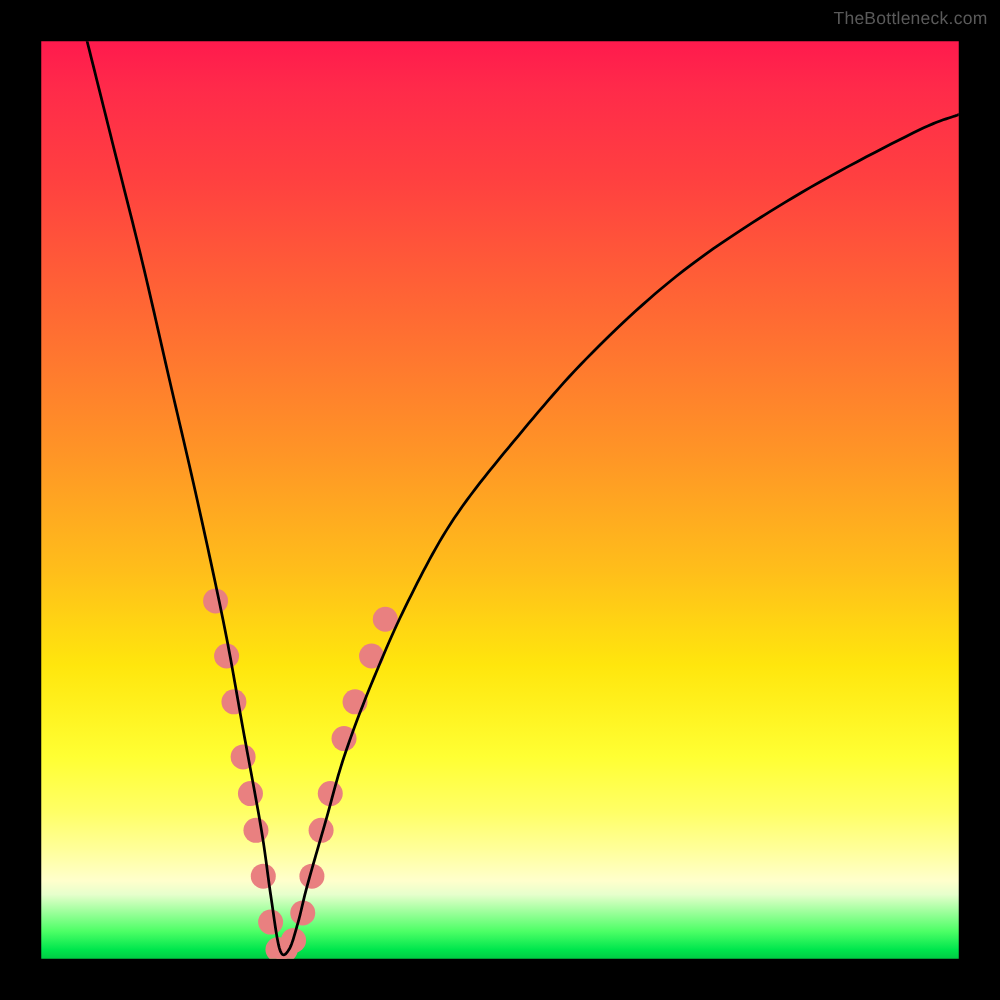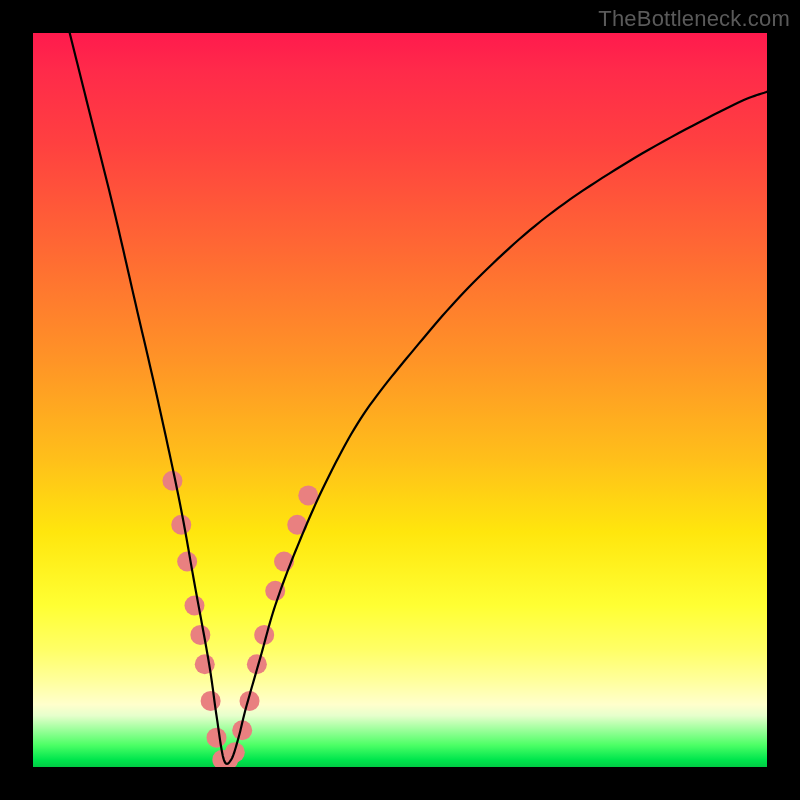--- a/index.html
+++ b/index.html
@@ -41,21 +41,21 @@
       #4dff66 97%,
       #00e64d 99%,
       #00cc44 100%
     );
   }
   .watermark {
     position: absolute;
     top: 6px;
     right: 10px;
     color: #5a5a5a;
-    font-size: 22px;
+    font-size: 14px;
     font-weight: 400;
     letter-spacing: 0.2px;
     user-select: none;
   }
   svg.curve {
     position: absolute;
     inset: 0;
     width: 734px;
     height: 734px;
   }

